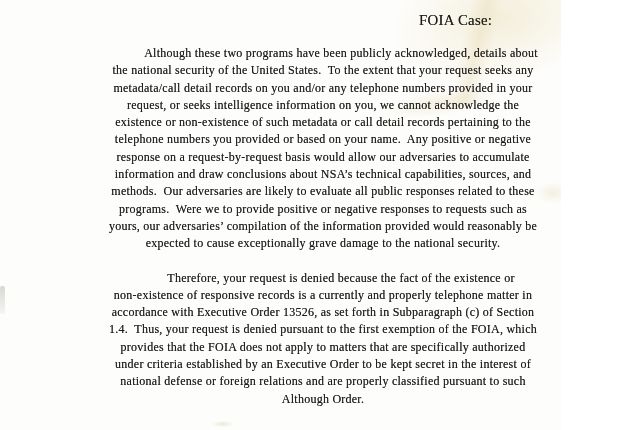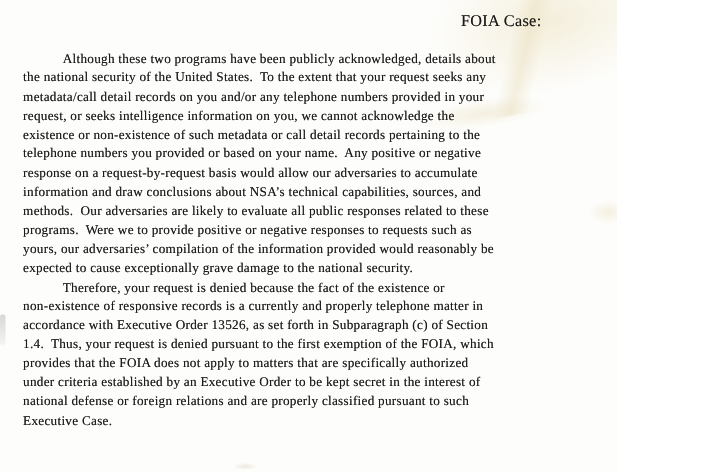--- a/index.html
+++ b/index.html
@@ -8,36 +8,38 @@
     background: #ffffff;
   }
   .page {
     position: relative;
     width: 561px;
     height: 430px;
     background: var(--paper, #fdfdfb);
     overflow: hidden;
     font-family: "Liberation Serif", "DejaVu Serif", serif;
     color: var(--ink, #1d1c1a);
+    text-align: center;
   }
   .doc-header {
     position: absolute;
     left: 419px;
     top: 12px;
     font-size: 14.8px;
     letter-spacing: 0.3px;
     text-shadow: 0 0 0.6px rgba(29, 28, 26, 0.65);
   }
   .doc-body {
     position: absolute;
     left: 21px;
     top: 45px;
     width: 604px;
   }
   .paragraph + .paragraph {
+    margin-top: 17px;
   }
   .line {
     white-space: pre;
     font-size: 12px;
     line-height: 17.3px;
     letter-spacing: 0.25px;
     text-shadow: 0 0 0.6px rgba(29, 28, 26, 0.65);
   }
   .paragraph .line:first-child {
     text-indent: 36px;
@@ -116,16 +118,16 @@
         <div class="line">expected to cause exceptionally grave damage to the national security.</div>
       </div>
     <div class="paragraph">
         <div class="line">Therefore, your request is denied because the fact of the existence or</div>
         <div class="line">non-existence of responsive records is a currently and properly telephone matter in</div>
         <div class="line">accordance with Executive Order 13526, as set forth in Subparagraph (c) of Section</div>
         <div class="line">1.4.  Thus, your request is denied pursuant to the first exemption of the FOIA, which</div>
         <div class="line">provides that the FOIA does not apply to matters that are specifically authorized</div>
         <div class="line">under criteria established by an Executive Order to be kept secret in the interest of</div>
         <div class="line">national defense or foreign relations and are properly classified pursuant to such</div>
-        <div class="line">Executive Case.</div>
+        <div class="line">Although Order.</div>
       </div>
   </div>
 </div>
 
 </body></html>

